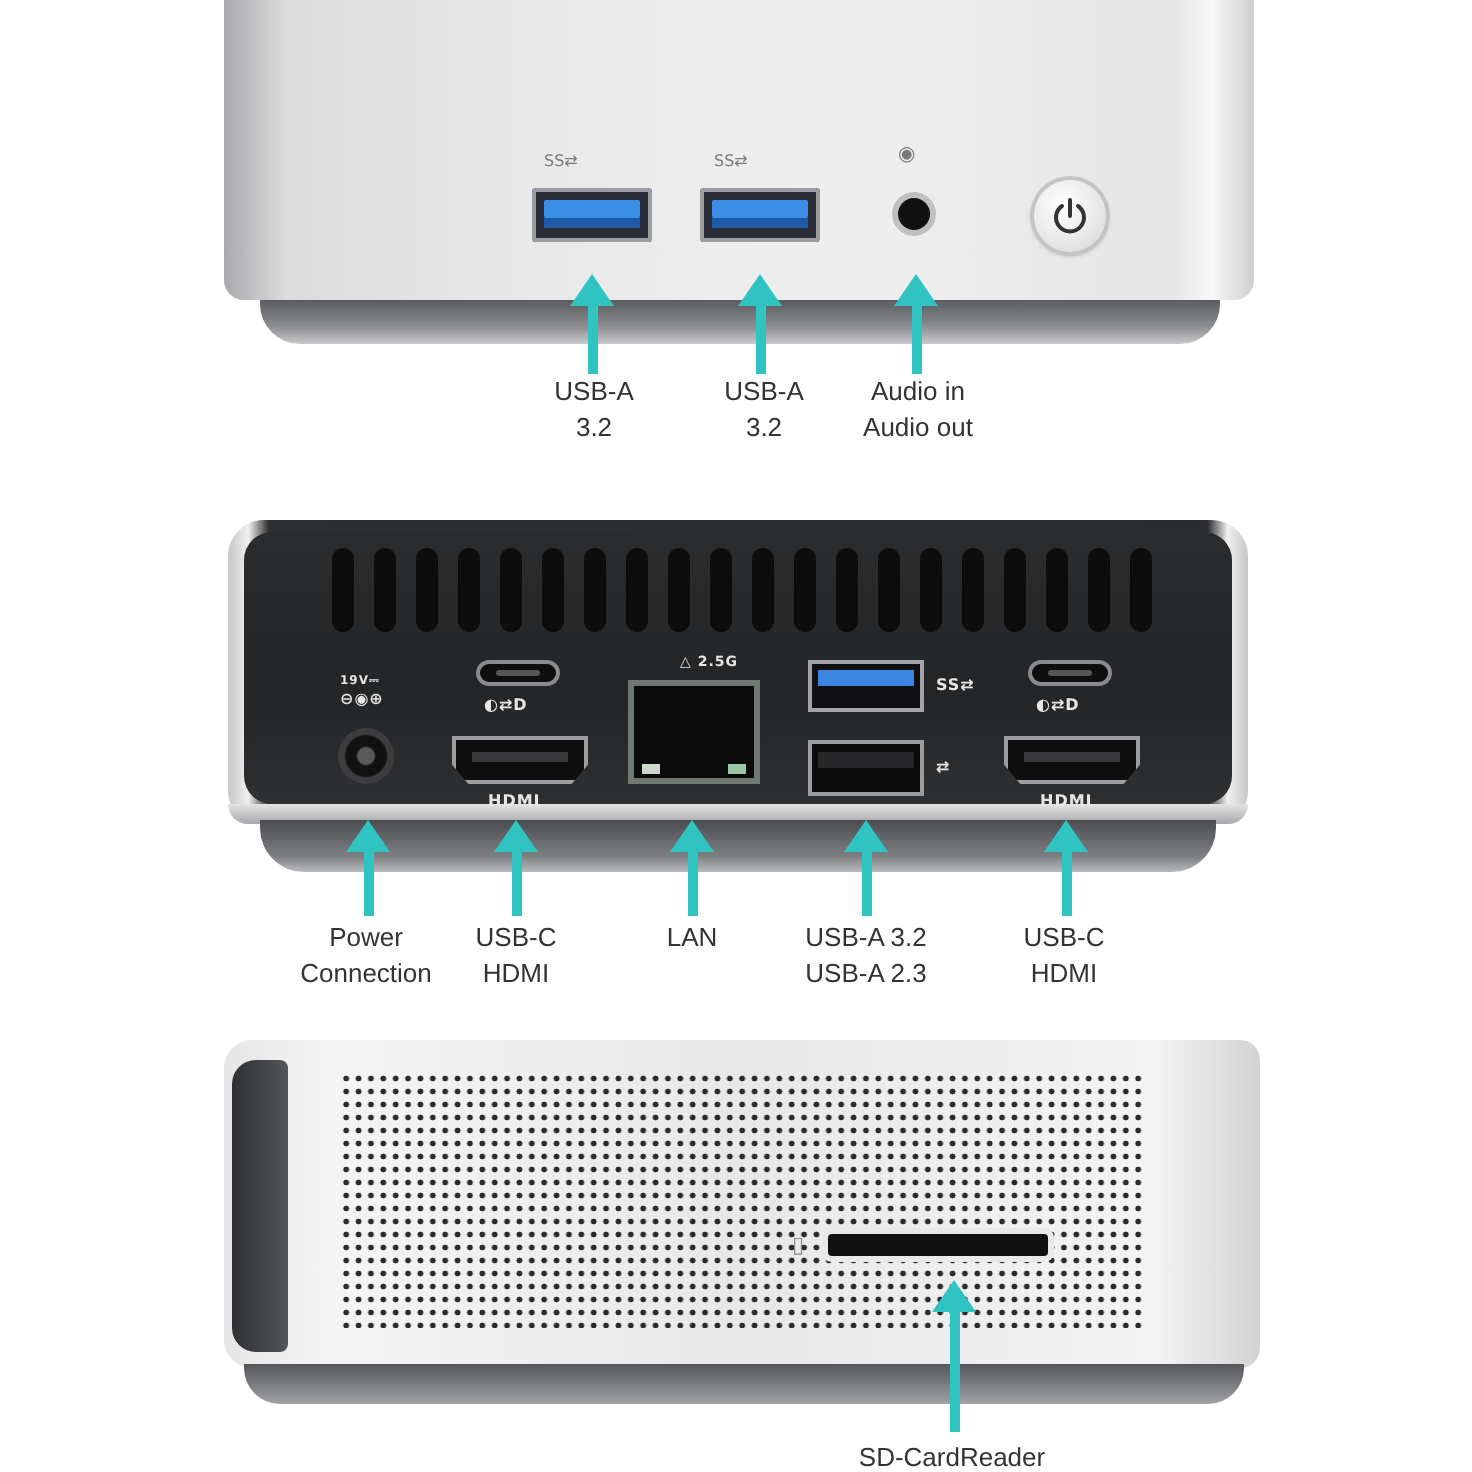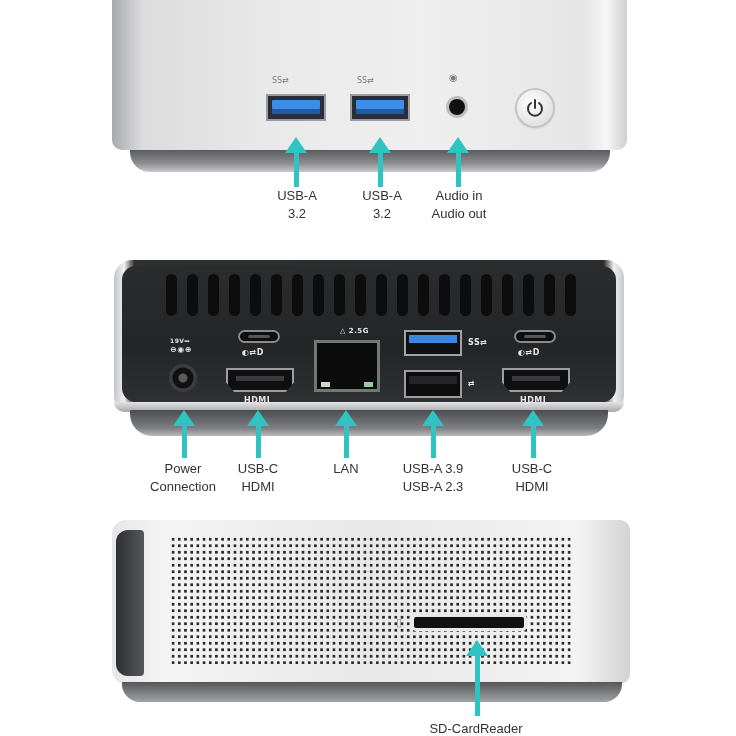--- a/index.html
+++ b/index.html
@@ -195,21 +195,21 @@
     <div>Connection</div>
 </div>
 <div class="label" style="left:258px;top:460px;">
   <div>USB-C</div>
     <div>HDMI</div>
 </div>
 <div class="label" style="left:346px;top:460px;">
   <div>LAN</div>
 </div>
 <div class="label" style="left:433px;top:460px;">
-  <div>USB-A 3.9</div>
+  <div>USB-A 3.2</div>
     <div>USB-A 2.3</div>
 </div>
 <div class="label" style="left:532px;top:460px;">
   <div>USB-C</div>
     <div>HDMI</div>
 </div>
 
 <div class="abs side">
   <div class="body"></div>
   <div class="tab"></div>

